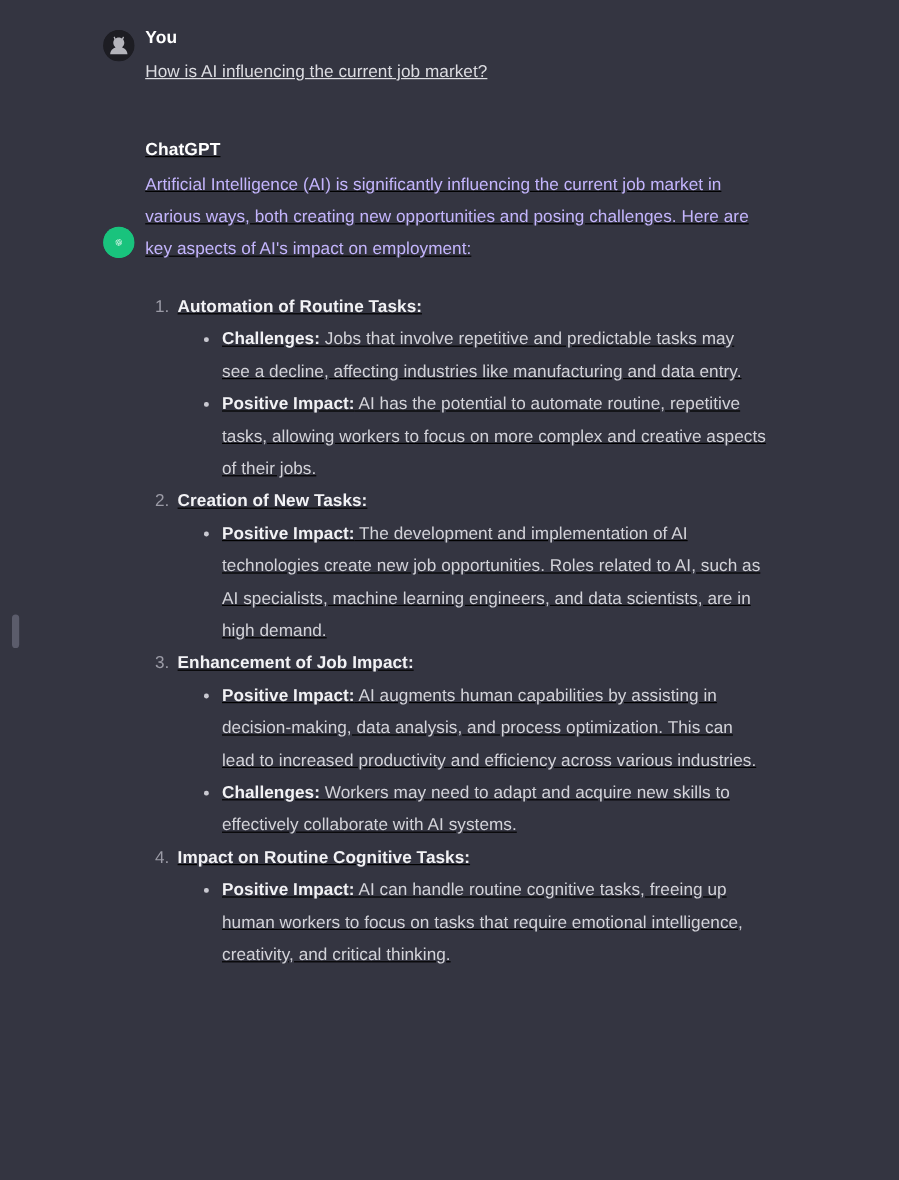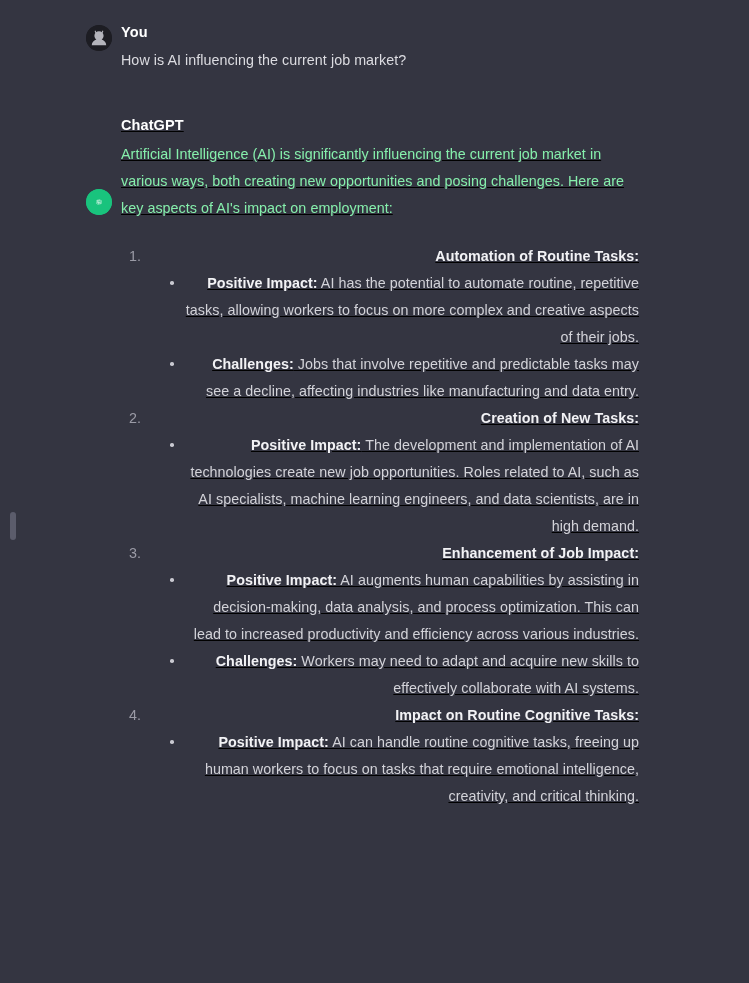--- a/index.html
+++ b/index.html
@@ -70,37 +70,37 @@
     font-weight: bold;
     color: #ffffff;
     line-height: 20px;
     letter-spacing: 0.1px;
     margin-bottom: 6px;
   }
 
   .para {
     font-size: 14.3px;
     line-height: 27px;
-    color: #86efac;
+    color: #c4b5fd;
     letter-spacing: 0.05px;
   }
 
   .user-text {
     font-size: 14.3px;
     line-height: 24px;
     color: #dcdce1;
     letter-spacing: 0.05px;
+    text-decoration: underline;
   }
 
   ol.outline {
     list-style: none;
     margin: 21px 0 0 0;
     padding: 0;
     counter-reset: oitem;
-    text-align: right;
   }
   ol.outline > li {
     position: relative;
     padding-left: 27px;
     counter-increment: oitem;
     margin-bottom: 0;
   }
   ol.outline > li::before {
     content: counter(oitem) ".";
     position: absolute;
@@ -203,24 +203,24 @@
     </div>
     <div class="msg-body">
       <div class="author">ChatGPT</div>
       <div class="para">Artificial Intelligence (AI) is significantly influencing the current job market in various ways, both creating new opportunities and posing challenges. Here are key aspects of AI's impact on employment:</div>
 
       <ol class="outline">
         <li>
           <div class="item-title">Automation of Routine Tasks:</div>
           <ul class="sublist">
             <li>
+              <span class="sub-text"><span class="sub-label">Challenges:</span><span> Jobs that involve repetitive and predictable tasks may see a decline, affecting industries like manufacturing and data entry.</span></span>
+            </li>
+            <li>
               <span class="sub-text"><span class="sub-label">Positive Impact:</span><span> AI has the potential to automate routine, repetitive tasks, allowing workers to focus on more complex and creative aspects of their jobs.</span></span>
-            </li>
-            <li>
-              <span class="sub-text"><span class="sub-label">Challenges:</span><span> Jobs that involve repetitive and predictable tasks may see a decline, affecting industries like manufacturing and data entry.</span></span>
             </li>
           </ul>
         </li>
 
         <li>
           <div class="item-title">Creation of New Tasks:</div>
           <ul class="sublist">
             <li>
               <span class="sub-text"><span class="sub-label">Positive Impact:</span><span> The development and implementation of AI technologies create new job opportunities. Roles related to AI, such as AI specialists, machine learning engineers, and data scientists, are in high demand.</span></span>
             </li>

